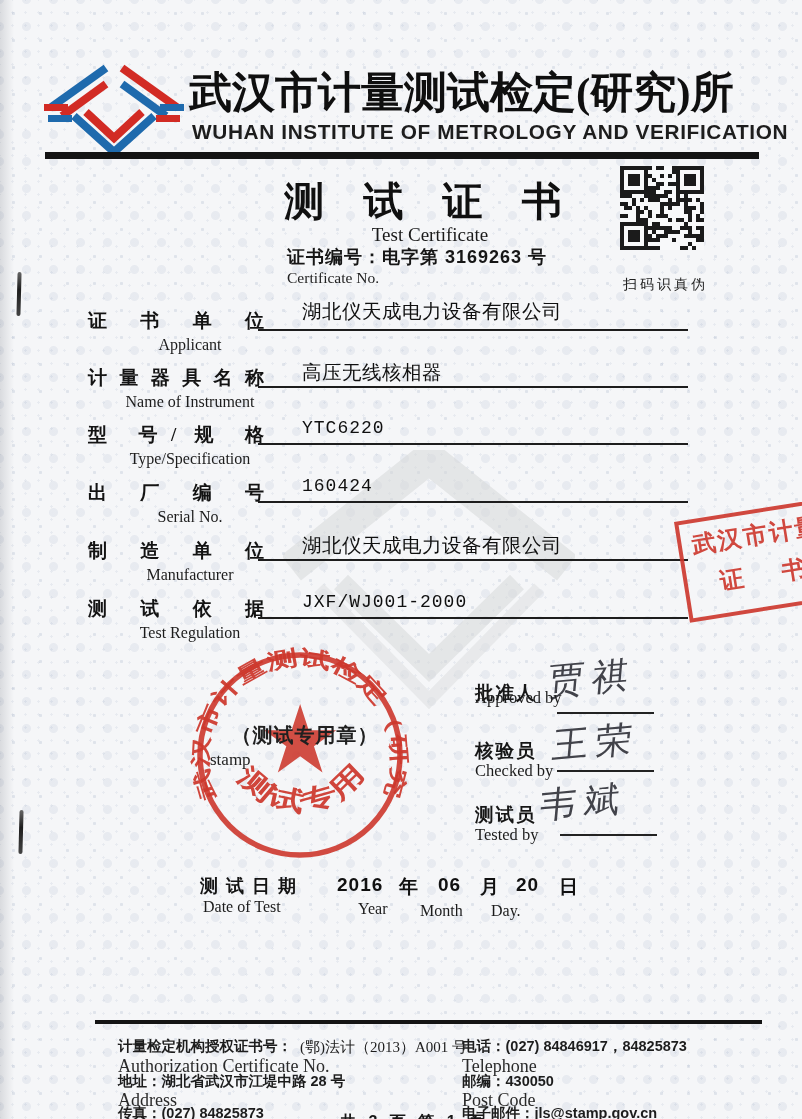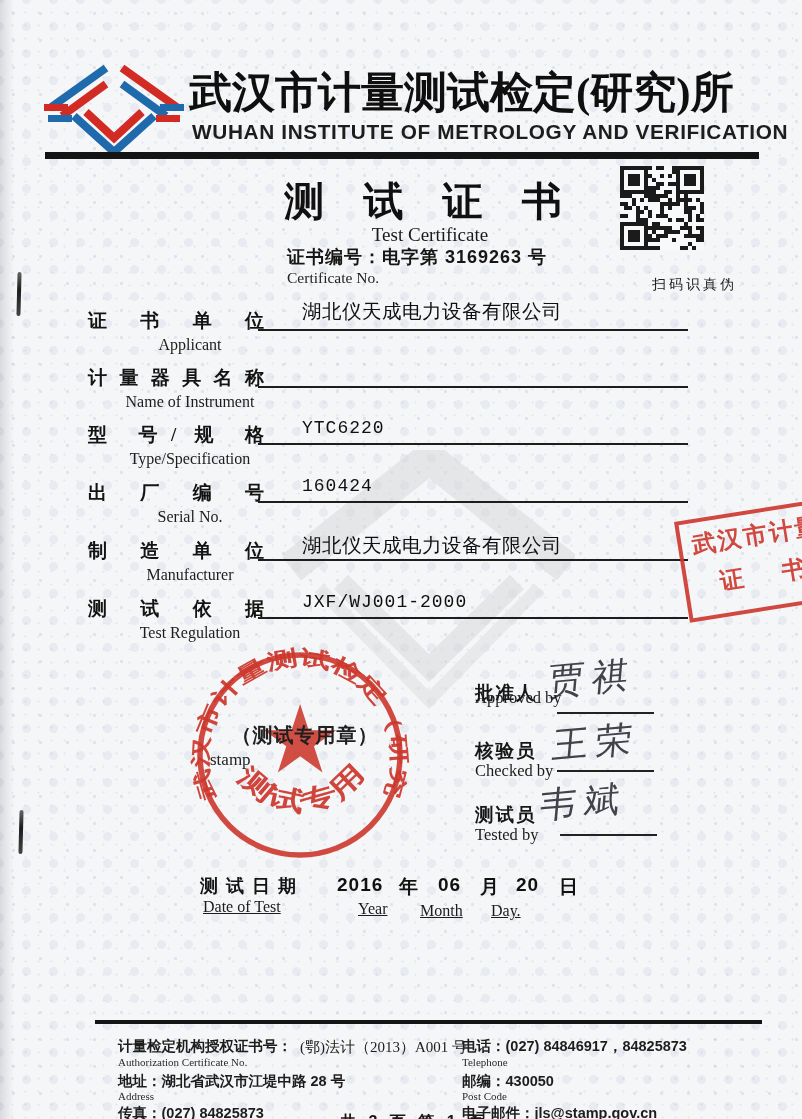--- a/index.html
+++ b/index.html
@@ -30,25 +30,25 @@
   .lbl-en{left:85px;width:210px;text-align:center;font-family:"Liberation Serif",serif;font-size:16px;color:#1c1c1c;white-space:nowrap;}
   .fline{left:258px;width:430px;height:0;border-bottom:2.2px solid #1d1d1d;}
   .val{left:302px;white-space:nowrap;color:#101010;}
   .val-cjk{font-family:"Liberation Serif",serif;font-size:19.5px;letter-spacing:.5px;}
   .val-mono{font-family:"Liberation Mono","DejaVu Sans Mono",monospace;font-size:18px;letter-spacing:1px;}
   .sig-cn{left:475px;font-size:18.5px;font-weight:700;color:#161616;letter-spacing:2px;}
   .sig-en{left:475px;font-family:"Liberation Serif",serif;font-size:16.5px;color:#1b1b1b;white-space:nowrap;}
   .sig-line{left:557px;width:97px;height:0;border-bottom:2px solid #222;}
   .sig-name{font-family:"DejaVu Serif",serif;font-size:36px;color:#33343c;letter-spacing:8px;transform:rotate(-5deg) skewX(-10deg);opacity:.92;white-space:nowrap;}
   .date-cn{left:200px;width:96px;font-size:18px;font-weight:700;text-align:justify;text-align-last:justify;color:#141414;}
-  .date-en{font-family:"Liberation Serif",serif;font-size:16px;color:#1c1c1c;white-space:nowrap;text-decoration:underline;}
+  .date-en{font-family:"Liberation Serif",serif;font-size:16px;color:#1c1c1c;white-space:nowrap;}
   .date-num{font-size:19px;font-weight:600;letter-spacing:1px;color:#111;}
   .date-unit{font-size:19px;font-weight:700;color:#111;}
   .ft-cn{font-size:14.5px;font-weight:600;color:#1d1d1d;white-space:nowrap;}
-  .ft-en{font-family:"Liberation Serif",serif;font-size:11px;color:#2a2a2a;white-space:nowrap;}
+  .ft-en{font-family:"Liberation Serif",serif;font-size:18px;color:#2a2a2a;white-space:nowrap;}
   .ft-serif{font-family:"Liberation Serif",serif;font-size:15px;color:#1d1d1d;white-space:nowrap;}
   .pagination{font-size:16px;font-weight:600;letter-spacing:4px;color:#161616;white-space:nowrap;}
   .stamp-wrap{left:190px;top:645px;width:220px;height:220px;}
   .stamp-star{left:68px;top:48px;font-size:94px;line-height:1;color:#cd372c;opacity:.88;}
   .printed-label{left:210px;top:722px;width:190px;text-align:center;font-size:20px;font-weight:600;color:#202020;letter-spacing:1px;}
   .printed-sub{left:210px;top:750px;width:190px;text-align:left;font-family:"Liberation Serif",serif;font-size:17px;color:#222;}
   .riding{left:674px;top:522px;width:190px;height:102px;border:4px solid #cd362b;transform:rotate(-9deg);transform-origin:left top;opacity:.9;padding:6px 0 0 10px;box-sizing:border-box;}
   .riding .l1{font-size:24px;font-weight:700;color:#cd362b;letter-spacing:2px;white-space:nowrap;}
   .riding .l2{font-size:24px;font-weight:700;color:#cd362b;letter-spacing:16px;padding-left:22px;margin-top:8px;white-space:nowrap;}
 </style>
@@ -315,30 +315,31 @@
       <rect x="16" y="80" width="4" height="4"></rect>
       <rect x="20" y="80" width="4" height="4"></rect>
       <rect x="24" y="80" width="4" height="4"></rect>
       <rect x="28" y="80" width="4" height="4"></rect>
       <rect x="32" y="80" width="4" height="4"></rect>
       <rect x="36" y="80" width="4" height="4"></rect>
       <rect x="60" y="80" width="4" height="4"></rect>
       <rect x="64" y="80" width="4" height="4"></rect>
       <rect x="72" y="80" width="4" height="4"></rect>
     </svg>
-  <div class="abs qr-cap" style="left:652px;top:276px;">扫码识真伪</div>
+  <div class="abs qr-cap" style="left:623px;top:276px;">扫码识真伪</div>
 
   <div class="abs row" style="top:296px;">
     <div class="abs lbl-cn" style="top:12px;">证 书 单 位</div>
     <div class="abs val val-cjk" style="top:2px;">湖北仪天成电力设备有限公司</div>
     <div class="abs fline" style="top:33px;"></div>
     <div class="abs lbl-en" style="top:40px;">Applicant</div>
   </div>
   <div class="abs row" style="top:353px;">
     <div class="abs lbl-cn" style="top:12px;">计 量 器 具 名 称</div>
+    <div class="abs val val-cjk" style="top:6px;">高压无线核相器</div>
     <div class="abs fline" style="top:33px;"></div>
     <div class="abs lbl-en" style="top:40px;">Name of Instrument</div>
   </div>
   <div class="abs row" style="top:410px;">
     <div class="abs lbl-cn" style="top:12px;">型 号/ 规 格</div>
     <div class="abs val val-mono" style="top:8px;">YTC6220</div>
     <div class="abs fline" style="top:33px;"></div>
     <div class="abs lbl-en" style="top:40px;text-align:center;">Type/Specification</div>
   </div>
   <div class="abs row" style="top:468px;">

